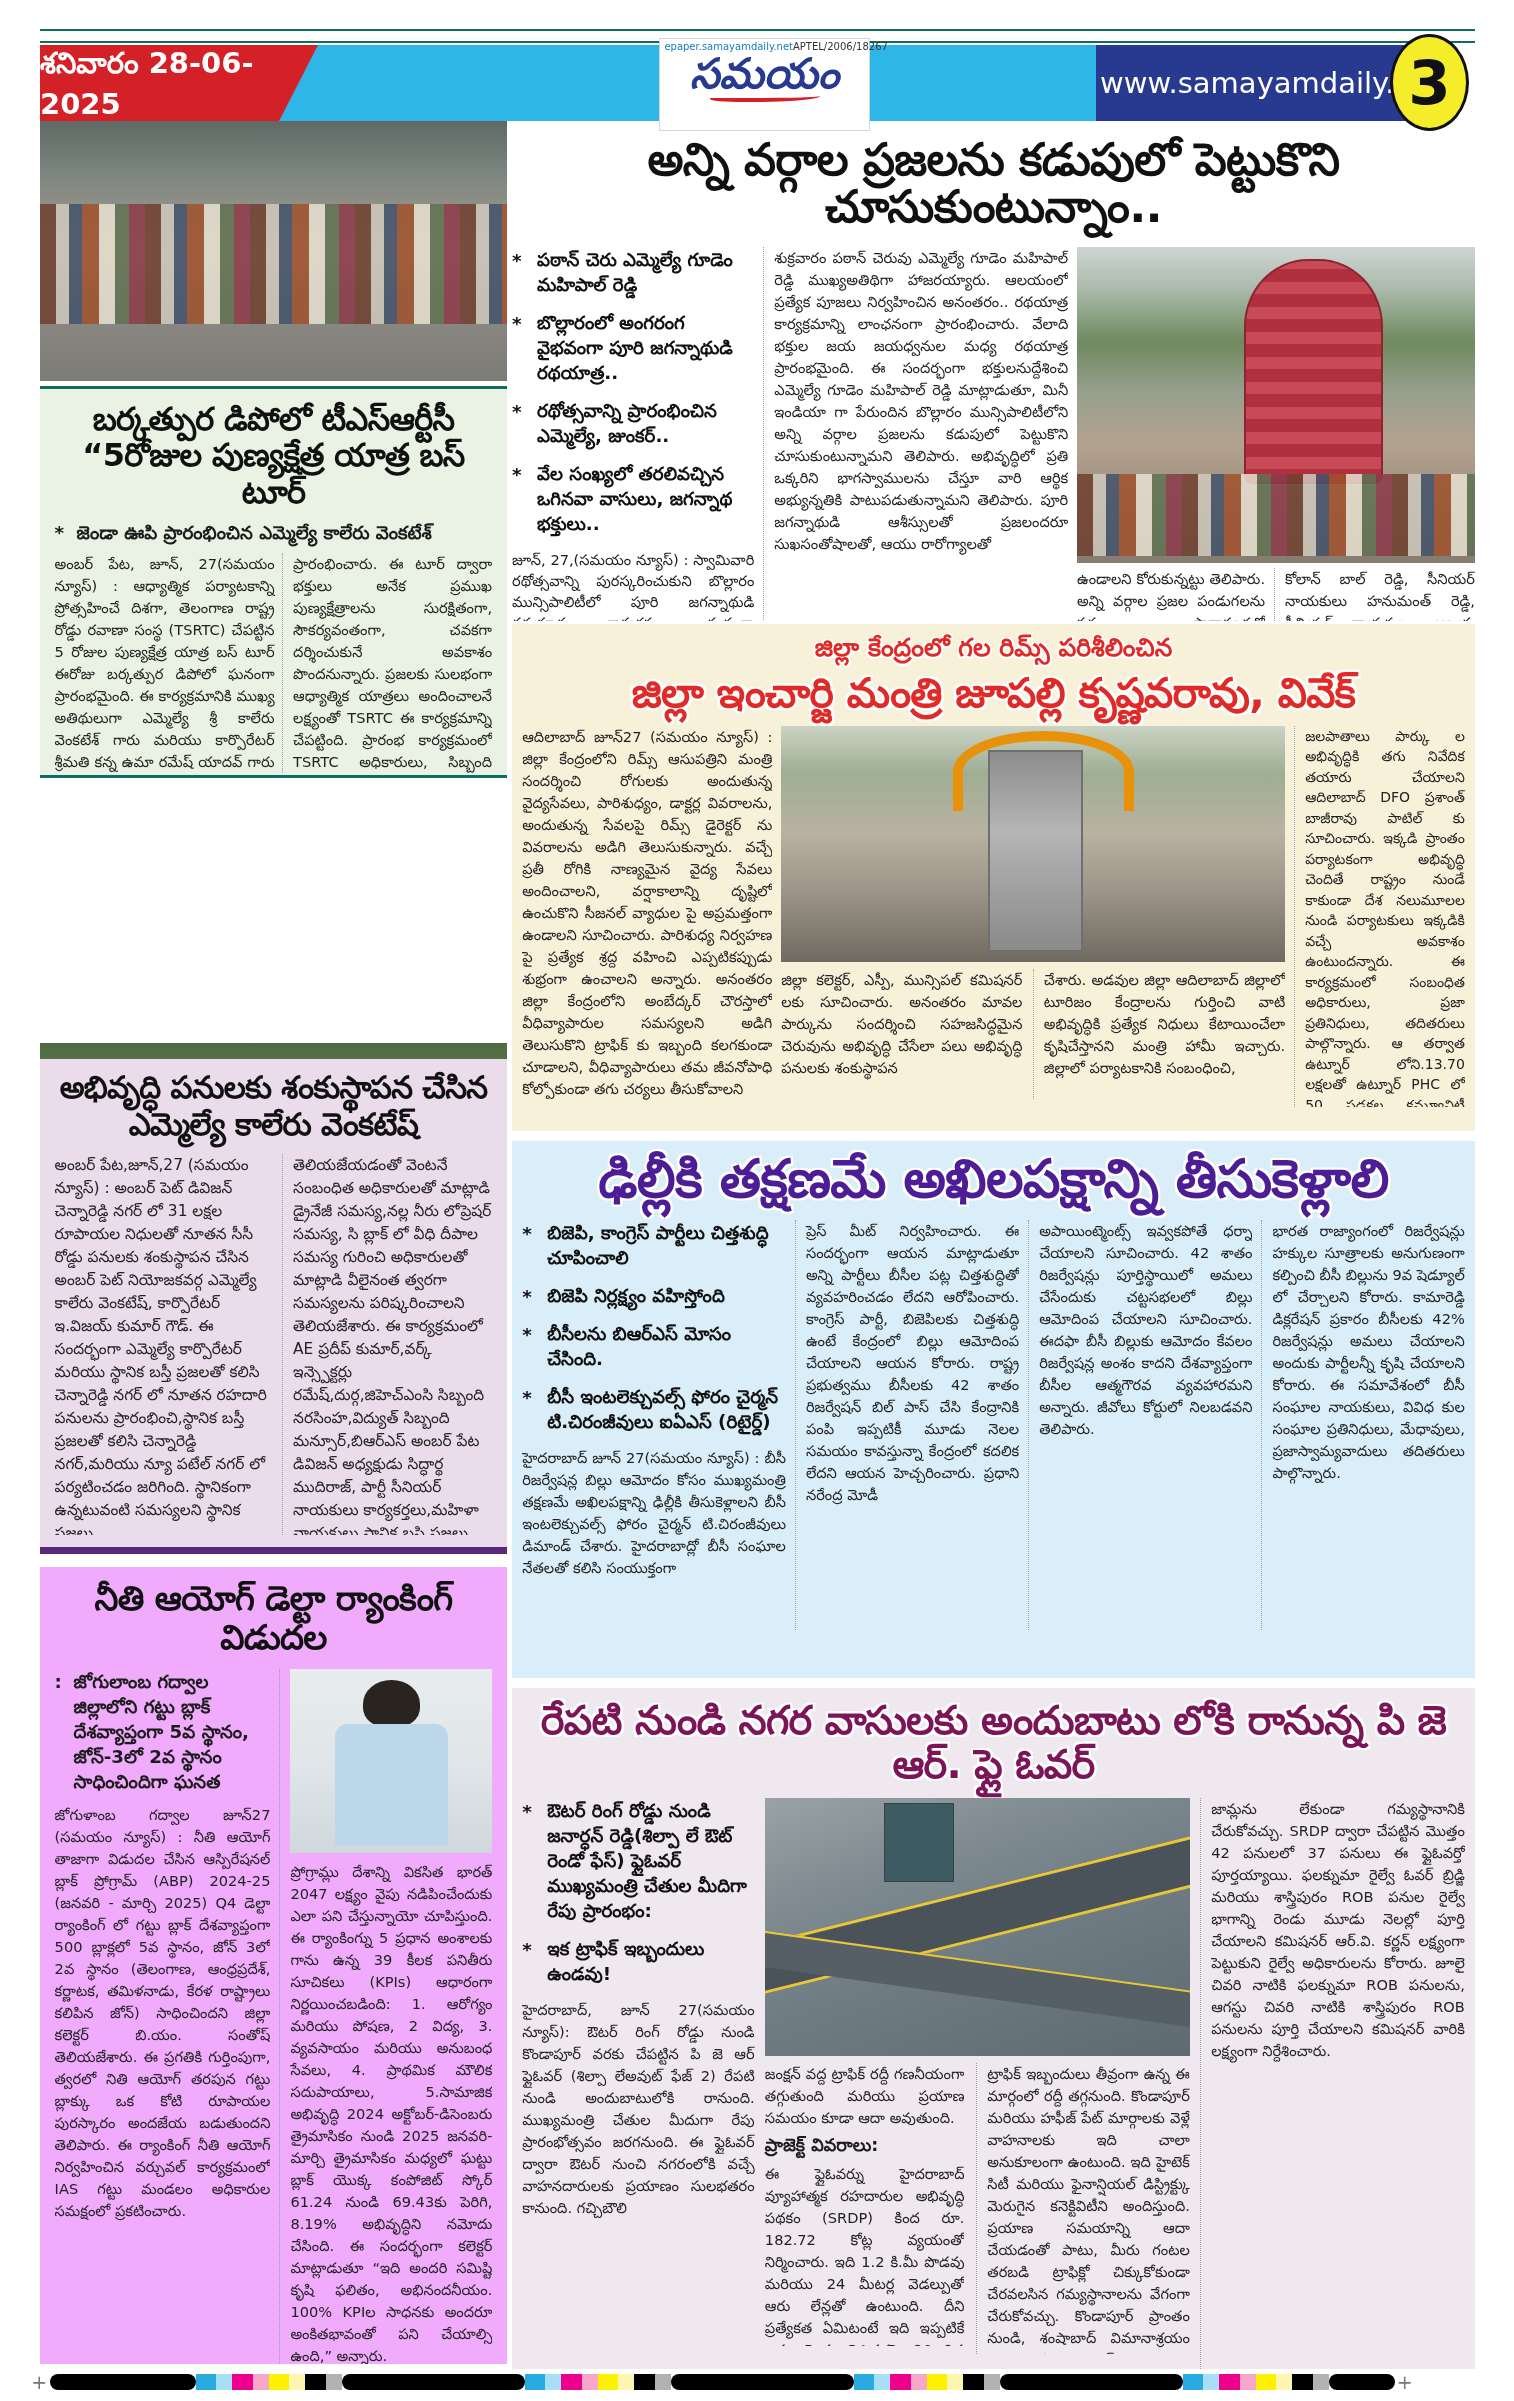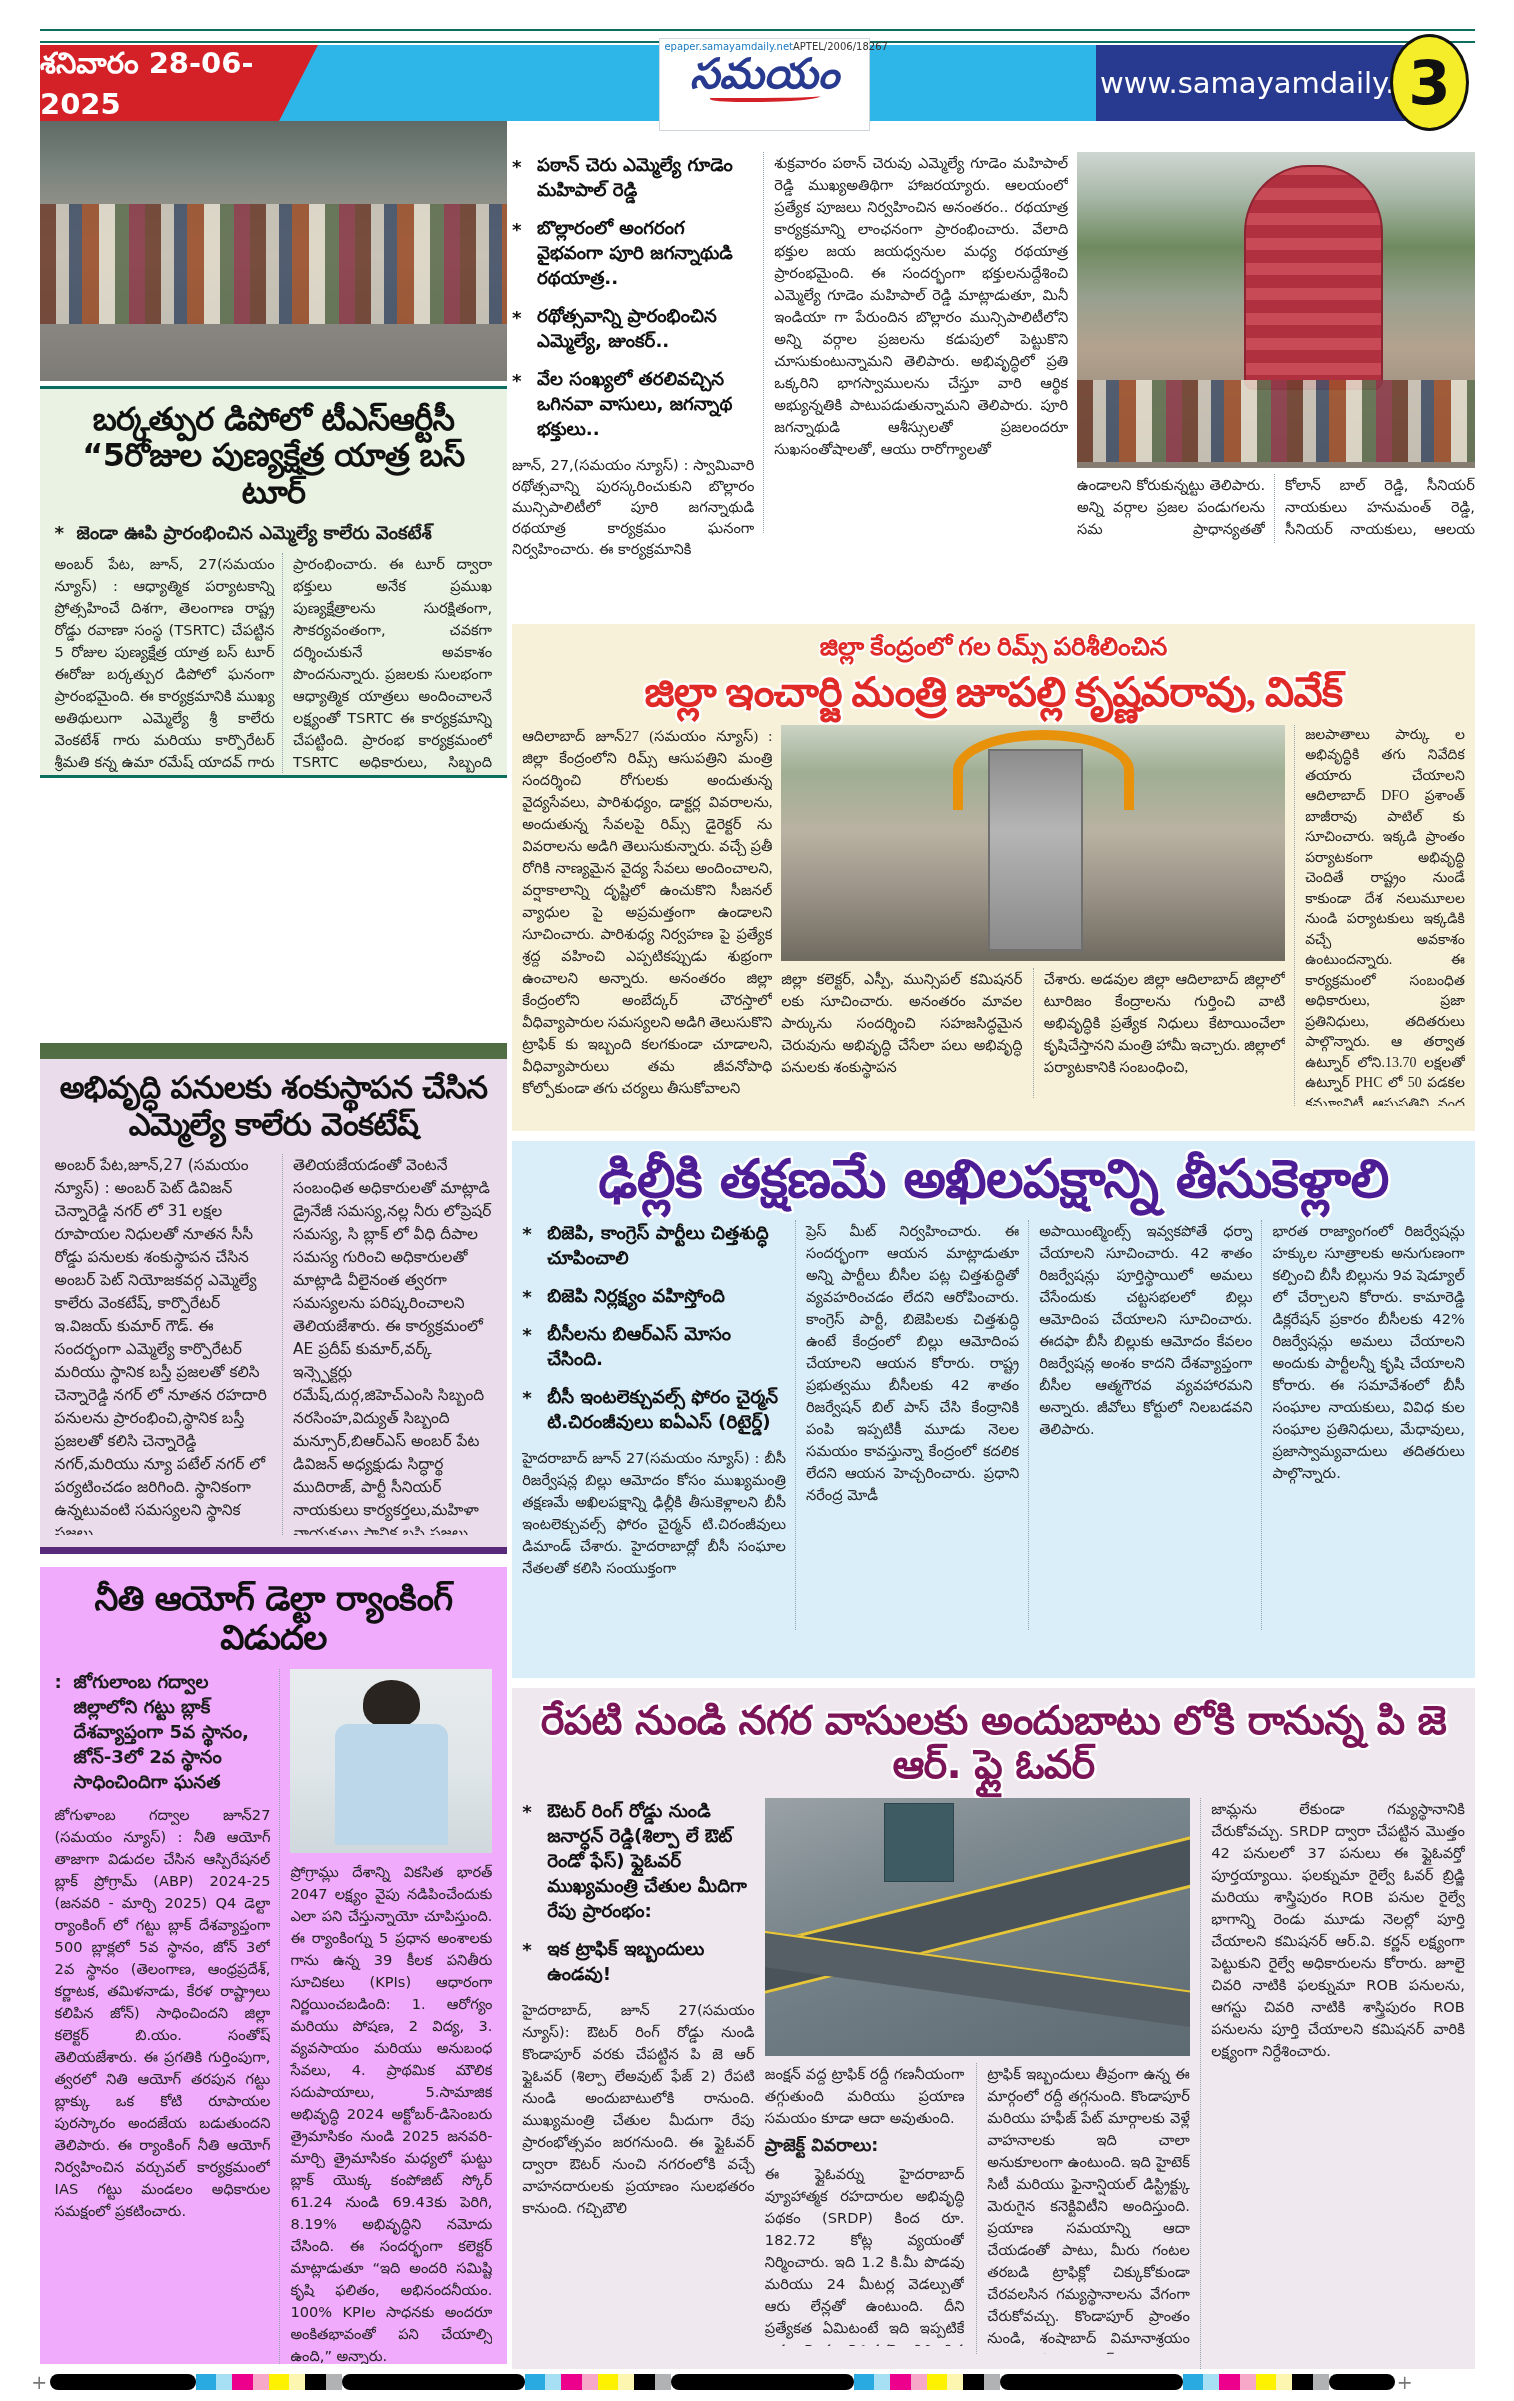--- a/index.html
+++ b/index.html
@@ -67,21 +67,21 @@
   .yb-c1{width:220px;}
   .yb-c2{width:202px;margin-left:8.8px;}
   .yb-bullet{font-size:18.3px;line-height:25px;font-weight:bold;padding-left:19px;position:relative;margin-bottom:10.2px;}
   .yb-bullet::before{content:":";position:absolute;left:0;top:0;font-weight:bold;}
   .yb-c1 .body-txt{height:556px;}
   .ph-collector{width:202px;height:184px;background:linear-gradient(180deg,#e8ecee 0%,#dfe5e8 55%,#cfd8dc 100%);margin-bottom:8.8px;}
   .man-hair{position:absolute;left:36%;top:6%;width:28%;height:26%;background:#2a2420;border-radius:50% 50% 40% 40%;}
   .man-shirt{position:absolute;left:22%;top:30%;width:56%;height:66%;background:#bcd6ea;border-radius:13px 13px 0 0;}
   .yb-c2 .body-txt{height:545px;}
   
-  .rims{left:512px;top:624px;width:963px;height:507px;background:#f8f1da;padding:8.8px 10.2px;font-family:Liberation Serif, serif;}
+  .rims{left:512px;top:624px;width:963px;height:507px;background:#f8f1da;padding:8.8px 10.2px;}
   .rims .kicker{font-size:25px;font-weight:900;color:#e02a28;text-align:center;
                 text-shadow:-1.5px -1.5px 0 #fff,1.5px -1.5px 0 #fff,-1.5px 1.5px 0 #fff,1.5px 1.5px 0 #fff;}
   .rims .headline{font-size:41px;line-height:1.1;color:#e02a28;margin-top:2.9px;
                 text-shadow:-2.2px -2.2px 0 #fff,2.2px -2.2px 0 #fff,-2.2px 2.2px 0 #fff,2.2px 2.2px 0 #fff;}
   .rims .cols{display:flex;margin-top:10.2px;justify-content:space-between;}
   .rm-c1{width:282px;height:381px;}
   .rm-mid{width:504px;margin-left:8.8px;display:flex;flex-direction:column;}
   .ph-plaque{width:504px;height:236px;background:linear-gradient(180deg,#cbd3c4 0%,#9fae93 20%,#b9b2a2 45%,#9c9488 70%,#6f6a60 100%);}
   .pillar{position:absolute;left:41%;top:10%;width:18%;height:84%;background:linear-gradient(180deg,#8d8d8d,#b5b5b5 40%,#8a8a8a);border:2.2px solid #6f6f6f;}
   .marigold{position:absolute;left:34%;top:2%;width:32%;height:30%;border:10.2px solid #e8920c;border-bottom:none;border-radius:50% 50% 0 0;}
@@ -193,20 +193,21 @@
         <div class="photo ph-collector">
           <div class="man-hair"></div>
           <div class="man-shirt"></div>
         </div>
         <div class="body-txt">ప్రోగ్రామ్లు దేశాన్ని వికసిత భారత్ 2047 లక్ష్యం వైపు నడిపించేందుకు ఎలా పని చేస్తున్నాయో చూపిస్తుంది. ఈ ర్యాంకింగ్ను 5 ప్రధాన అంశాలకు గాను ఉన్న 39 కీలక పనితీరు సూచికలు (KPIs) ఆధారంగా నిర్ణయించబడింది: 1. ఆరోగ్యం మరియు పోషణ, 2 విద్య, 3. వ్యవసాయం మరియు అనుబంధ సేవలు, 4. ప్రాథమిక మౌలిక సదుపాయాలు, 5.సామాజిక అభివృద్ధి 2024 అక్టోబర్-డిసెంబరు త్రైమాసికం నుండి 2025 జనవరి-మార్చి త్రైమాసికం మధ్యలో ఘట్టు బ్లాక్ యొక్క కంపోజిట్ స్కోర్ 61.24 నుండి 69.43కు పెరిగి, 8.19% అభివృద్ధిని నమోదు చేసింది. ఈ సందర్భంగా కలెక్టర్ మాట్లాడుతూ “ఇది అందరి సమిష్టి కృషి ఫలితం, అభినందనీయం. 100% KPIల సాధనకు అందరూ అంకితభావంతో పని చేయాల్సి ఉంది,” అన్నారు.</div>
       </div>
     </div>
   </div>
 
   <div class="abs sec top-art">
+    <div class="headline">అన్ని వర్గాల ప్రజలను కడుపులో పెట్టుకొని చూసుకుంటున్నాం..</div>
     <div class="row">
       <div class="ta-c1">
         <ul class="bullets">
           <li>పఠాన్ చెరు ఎమ్మెల్యే గూడెం మహిపాల్ రెడ్డి</li>
           <li>బొల్లారంలో అంగరంగ వైభవంగా పూరి జగన్నాథుడి రథయాత్ర..</li>
           <li>రథోత్సవాన్ని ప్రారంభించిన ఎమ్మెల్యే, జుంకర్..</li>
           <li>వేల సంఖ్యలో తరలివచ్చిన ఒగినవా వాసులు, జగన్నాథ భక్తులు..</li>
         </ul>
         <div class="ta-intro">జూన్, 27,(సమయం న్యూస్) : స్వామివారి రథోత్సవాన్ని పురస్కరించుకుని బొల్లారం మున్సిపాలిటీలో పూరి జగన్నాథుడి రథయాత్ర కార్యక్రమం ఘనంగా నిర్వహించారు. ఈ కార్యక్రమానికి</div>
       </div>

